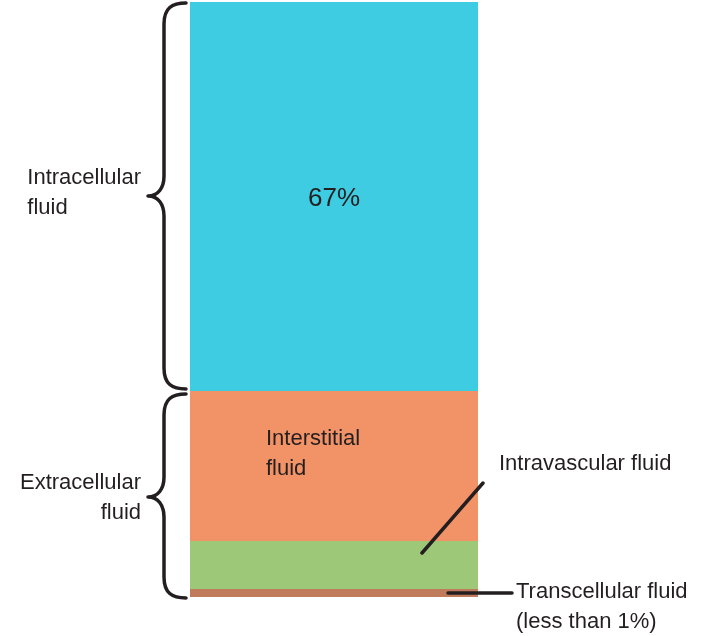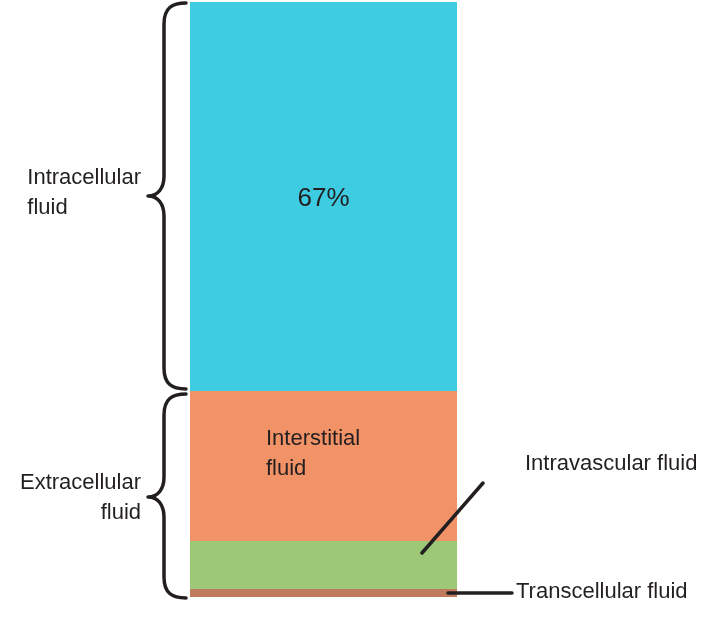--- a/index.html
+++ b/index.html
@@ -11,33 +11,34 @@
     font-family: "Liberation Sans", sans-serif;
     color: #231F20;
     overflow: hidden;
   }
   .bar {
     position: absolute;
     left: 190px;
     top: 2px;
     width: 267px;
     height: 595px;
+    padding-left: 21px;
   }
   .seg { position: absolute; left: 0; width: 100%; }
   .seg-intracellular { top: 0; height: 389px; display: flex; align-items: center; justify-content: center; }
   .seg-interstitial  { top: 389px; height: 173px; box-sizing: border-box; padding: 32px 0 0 76px; }
   .seg-intravascular { top: 539px; height: 48px; }
   .seg-transcellular { top: 587px; height: 8px; }
   .pct-big { font-size: 26px; line-height: 30px; }
   .seg-lines div { font-size: 22px; line-height: 30px; }
   .label { position: absolute; font-size: 22px; line-height: 30px; }
   .label div { white-space: nowrap; }
   .label-intracellular { top: 162px; right: 577px; }
   .label-extracellular { top: 467px; right: 577px; text-align: right; }
-  .label-intravascular { top: 448px; left: 499px; text-align: center; margin-left: 26px; }
+  .label-intravascular { top: 448px; left: 499px; text-align: center; }
   .label-transcellular { top: 576px; left: 516px; text-align: left; }
   .overlay {
     position: absolute;
     left: 0; top: 0;
     width: 718px; height: 636px;
     pointer-events: none;
   }
   .overlay path, .overlay line {
     fill: none;
     stroke: #231F20;
@@ -84,15 +85,16 @@
     <div>Extracellular</div>
     <div>fluid</div>
   </div>
 
   <div class="label label-intravascular">
     <div>Intravascular fluid</div>
   </div>
 
   <div class="label label-transcellular">
     <div>Transcellular fluid</div>
+    <div>(less than 1%)</div>
   </div>
 
 </div>
 
 </body></html>

